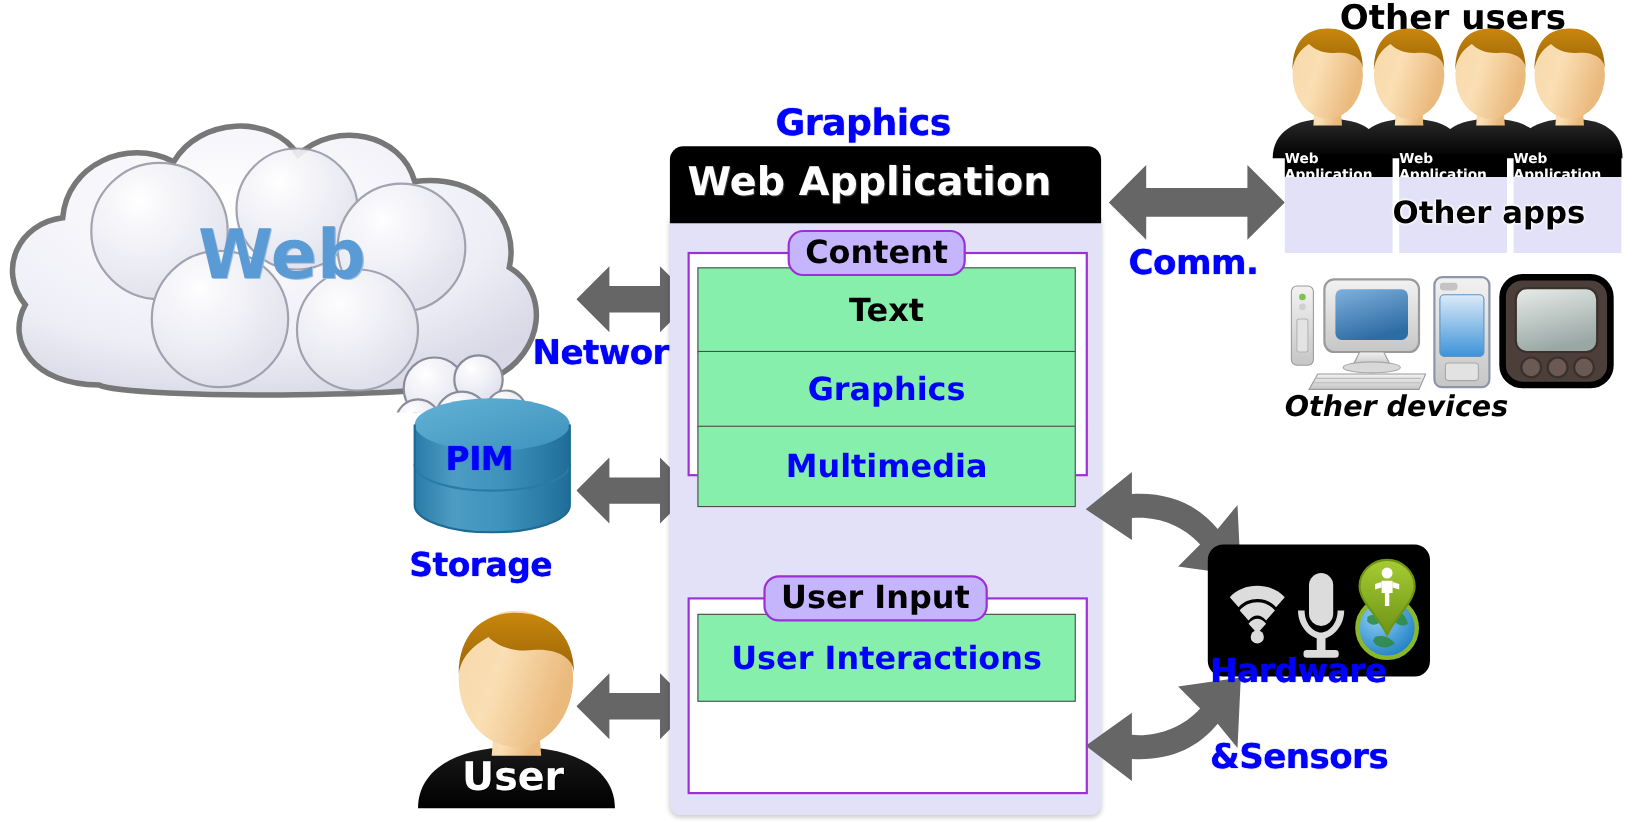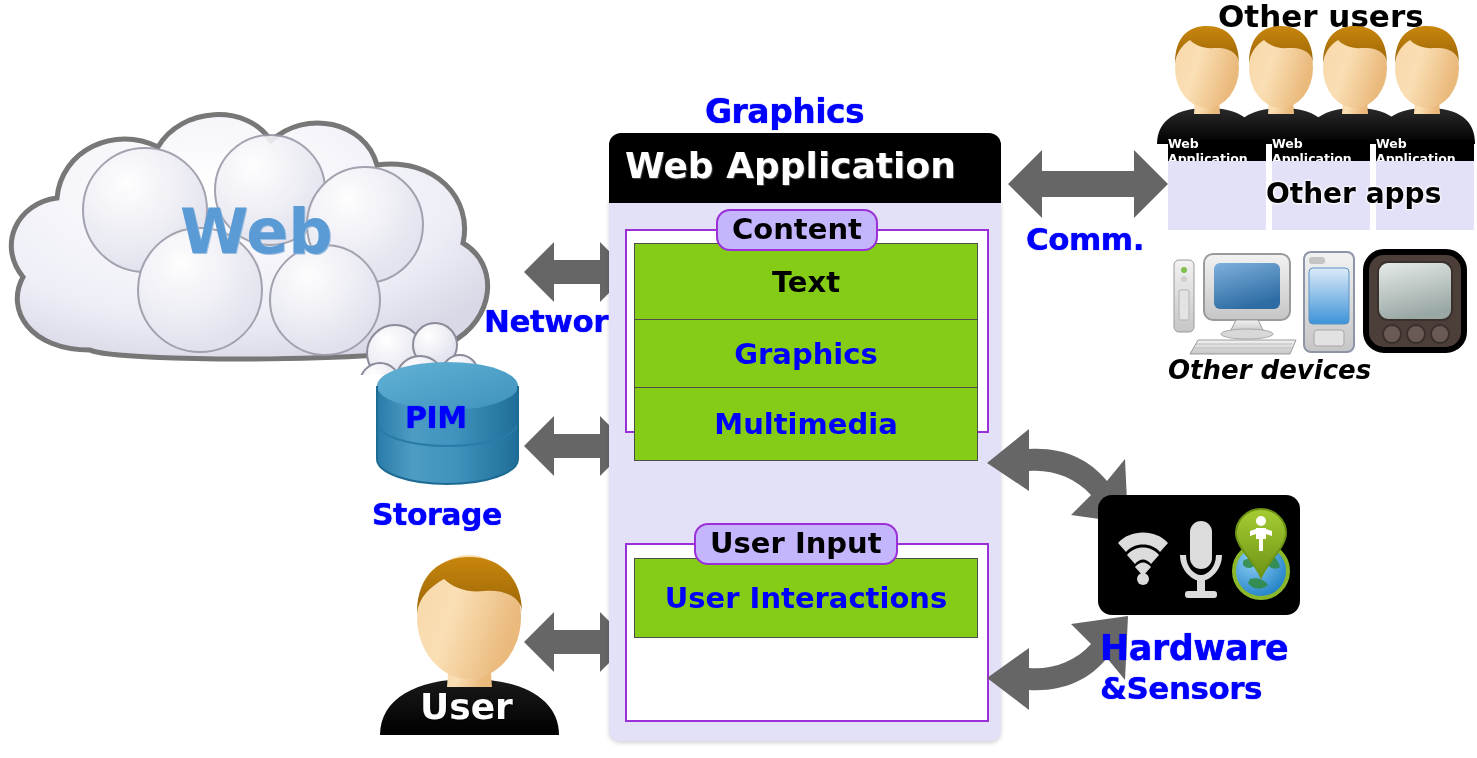--- a/index.html
+++ b/index.html
@@ -38,21 +38,21 @@
                 background:#000;border-radius:12px 12px 0 0;z-index:3;}
   #panel-header span{position:absolute;left:16px;top:12px;font-size:36px;
                      color:#fff;font-weight:bold;text-shadow:1px 1px 1px #444;}
   #packaging{left:705px;top:92px;font-size:33px;}
 
   .group{position:absolute;border:2.5px solid #9b30d9;background:#fff;}
   .group-title{position:absolute;background:#c4b5fd;border:2.5px solid #9b30d9;
                border-radius:14px;padding:1px 14px 3px 14px;font-size:29px;
                font-weight:bold;color:#000;white-space:nowrap;z-index:4;}
 
-  .cell{position:absolute;background:#84cc16;border:1.6px solid #4d4d4d;
+  .cell{position:absolute;background:#86efac;border:1.6px solid #4d4d4d;
         display:flex;align-items:center;justify-content:center;
         font-size:29px;font-weight:bold;}
   .cell.blue{color:#0000ff;}
   .cell.black{color:#000;}
 
   
   .arrow svg{display:block;}
 
   
   #otherusers-label{left:1218px;top:-2px;font-size:31px;}
@@ -74,21 +74,21 @@
   #devices{left:1168px;top:248px;width:300px;height:108px;}
   #otherdevices-label{left:1168px;top:355px;font-size:26px;font-style:italic;}
 
   
   #comm-label{left:1026px;top:221px;font-size:31px;}
 
   
   #hwbox{left:1098px;top:495px;width:202px;height:120px;
          background:#000;border-radius:14px;}
   #hw-icons{position:absolute;left:0;top:0;width:202px;height:120px;}
-  #hw-label1{left:1100px;top:628px;font-size:35px;}
+  #hw-label1{left:1100px;top:593px;font-size:30px;}
   #hw-label2{left:1100px;top:670px;font-size:31px;}
 </style>
 </head>
 <body>
 
 <div class="abs nosel" id="cloud">
   <svg width="530" height="280" viewBox="0 0 530 280">
     <defs>
       <radialGradient id="cg" cx="40%" cy="30%" r="75%">
         <stop offset="0%" stop-color="#ffffff"></stop>

